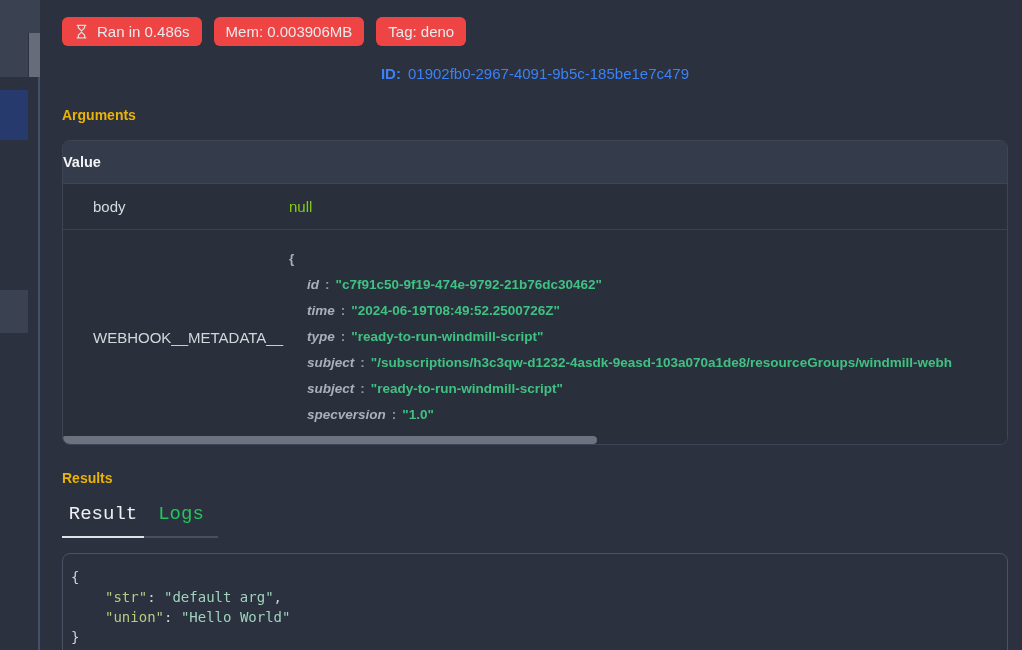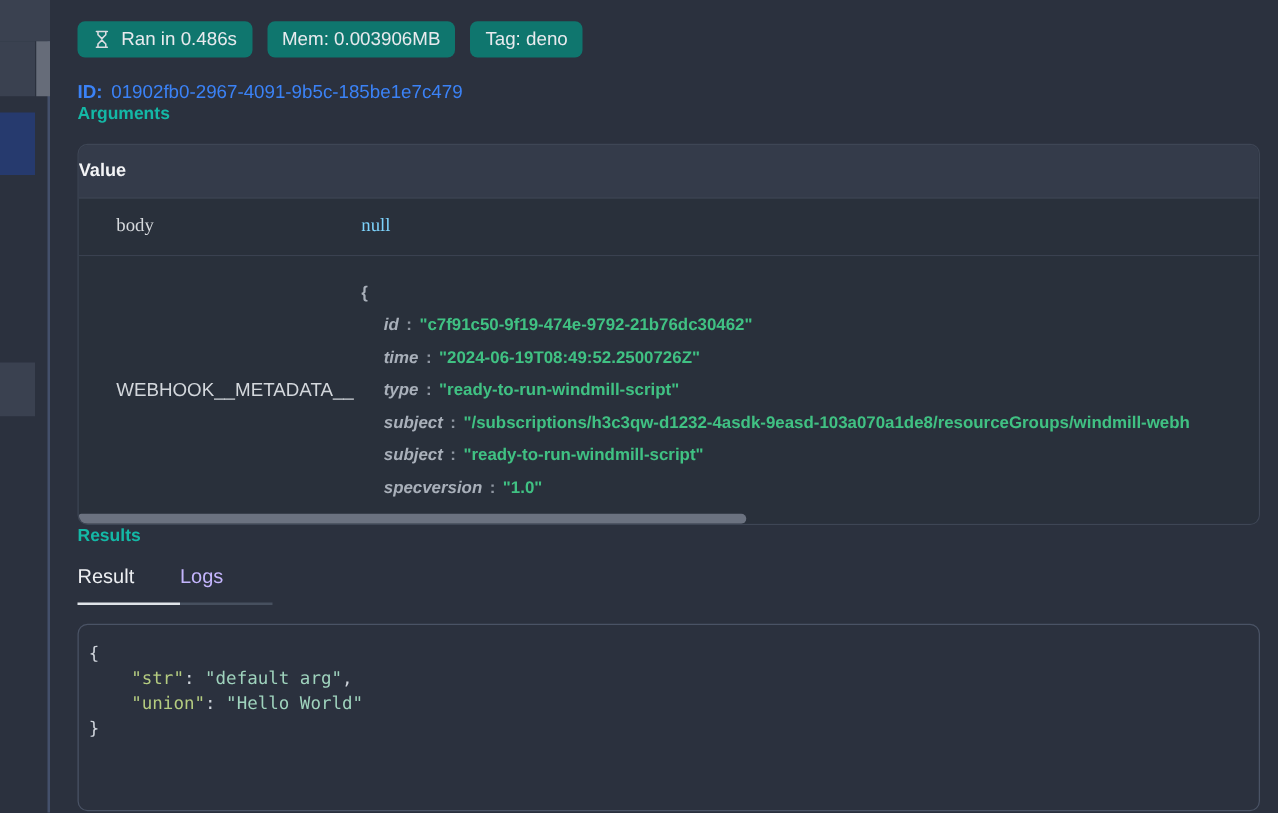--- a/index.html
+++ b/index.html
@@ -24,55 +24,55 @@
   
   .main {
     position: absolute; left: 42px; top: 0; right: 0; bottom: 0;
     padding: 17px 14px 0 20px;
   }
 
   
   .badges { display: flex; gap: 12px; align-items: center; }
   .badge {
     display: flex; align-items: center; gap: 8px;
-    background: #0f766e; color: #e8eaee;
+    background: #ef4444; color: #e8eaee;
     font-size: 15px; line-height: 19px;
     padding: 5px 12px; border-radius: 6px;
     white-space: nowrap;
   }
   .badge svg { display: block; }
 
   
-  .id-line { margin-top: 19px; font-size: 15px; color: #3b82f6; }
+  .id-line { margin-top: 19px; font-size: 15px; color: #3b82f6; text-align: center; }
   .id-line .id-label { font-weight: 700; margin-right: 7px; }
 
   
-  .section-title { font-size: 14px; font-weight: 700; color: #14b8a6; }
+  .section-title { margin-top: 25px; font-size: 14px; font-weight: 700; color: #eab308; }
 
   
   .args-table {
     margin-top: 17px;
     border: 1px solid #3e4655;
     border-radius: 8px;
     position: relative;
     overflow: hidden;
   }
   .t-head {
     display: flex; background: #343b4a;
     border-bottom: 1px solid #3e4655;
     padding: 13px 0; font-size: 14.5px; font-weight: 700; color: #f3f4f6;
   }
   .c-arg { width: 226px; flex: 0 0 226px; padding-left: 30px; }
   .c-val { flex: 1 1 auto; min-width: 0; }
   .t-row {
     display: flex; background: #29303b;
     border-bottom: 1px solid #3a4150;
-    padding: 14px 0; font-size: 15px; color: #d7dade; font-family: Liberation Serif, serif;
-  }
-  .null-val { color: #7dd3fc; }
+    padding: 14px 0; font-size: 15px; color: #d7dade;
+  }
+  .null-val { color: #84cc16; }
   .t-row-meta {
     display: flex; background: #29303b;
     padding: 16px 0 16px;
   }
   .t-row-meta .c-arg { display: flex; align-items: center; color: #d3d7dc; font-size: 15px; }
   .json-view {
     flex: 1 1 auto; min-width: 0; overflow: hidden;
     font-size: 13.5px; font-weight: 600; line-height: 26px;
     color: #a9b0ba;
   }
@@ -82,23 +82,23 @@
   .j-colon { color: #8f96a1; font-weight: 700; margin: 0 6px; }
   .j-val { color: #40c183; font-weight: 600; }
   .h-scroll-track { position: absolute; left: 0; right: 0; bottom: 0; height: 8px; }
   .h-scroll-thumb {
     position: absolute; left: 0; top: 0; height: 8px; width: 56.6%;
     background: #6b7280; border-radius: 2px 4px 4px 2px;
   }
 
   
   .tabs { margin-top: 17px; display: flex; }
-  .tab { text-align: left; font-size: 16px; padding-bottom: 11px; cursor: pointer; }
+  .tab { text-align: center; font-size: 19px; padding-bottom: 11px; cursor: pointer; font-family: Liberation Mono, monospace; }
   .tab-result { width: 82px; color: #edeff2; border-bottom: 2px solid #dfe3e8; }
-  .tab-logs   { width: 74px; color: #c4b5fd; border-bottom: 2px solid #47505f; }
+  .tab-logs   { width: 74px; color: #22c55e; border-bottom: 2px solid #47505f; }
 
   
   .code-block {
     margin-top: 15px;
     border: 1px solid #4a5365;
     border-radius: 8px;
     padding: 13px 8px;
     height: 150px;
     font-family: "DejaVu Sans Mono", "Liberation Mono", monospace;
     font-size: 14px; line-height: 20px;

